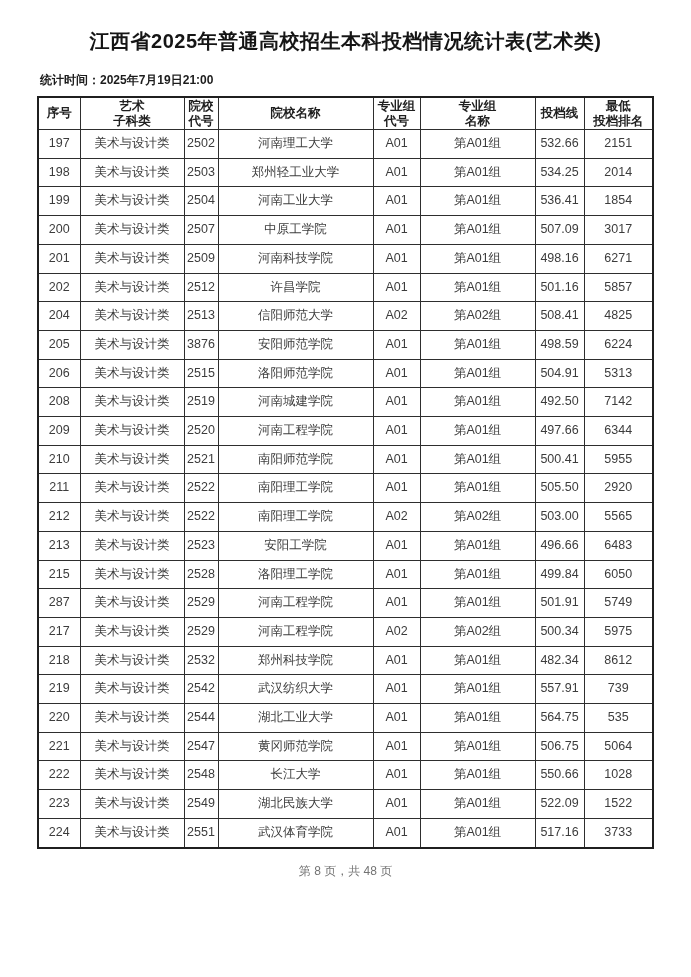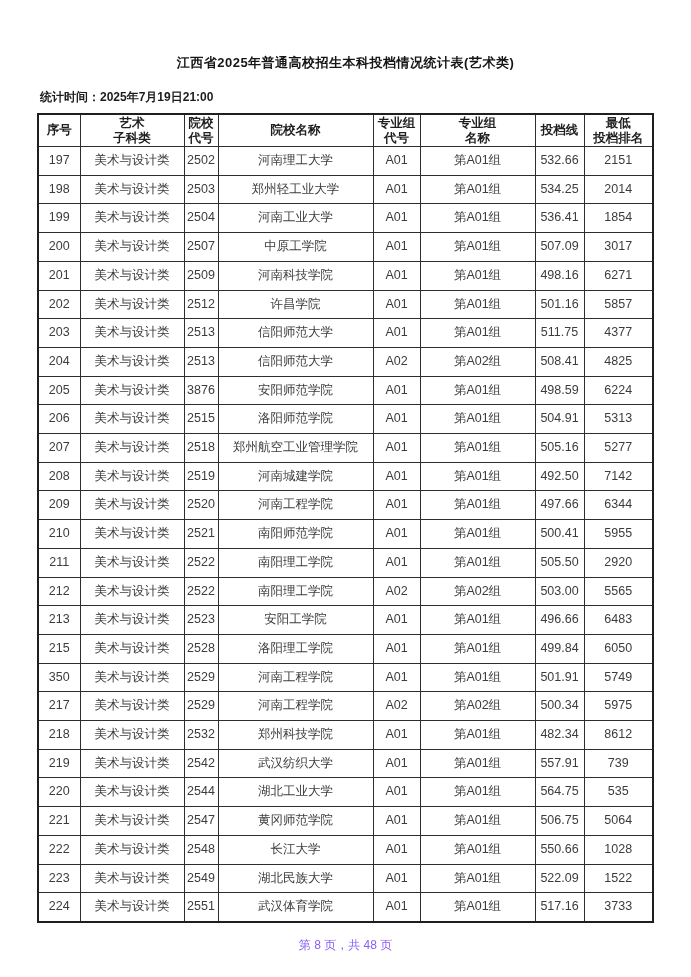--- a/index.html
+++ b/index.html
@@ -14,24 +14,24 @@
     color: #222;
     overflow: hidden;
   }
   .page {
     width: 691px;
     height: 977px;
     background: #ffffff;
     box-sizing: border-box;
   }
   .title {
-    margin: 6px;
-    padding-top: 48px;
+    margin: 0;
+    padding-top: 28px;
     text-align: center;
-    font-size: 13px;
+    font-size: 20px;
     font-weight: bold;
     color: #151515;
     letter-spacing: 0.5px;
   }
   .stat-line {
     margin: 17px 0 0 40px;
     font-size: 12px;
     font-weight: bold;
     color: #1c1c1c;
   }
@@ -67,21 +67,21 @@
   }
   td.c-cat, td.c-name, td.c-gname {
     text-align: left;
     padding-left: 6px;
     color: #7d7d7d;
   }
   .footer {
     margin-top: 14px;
     text-align: center;
     font-size: 12px;
-    color: #8b5cf6;
+    color: #737373;
   }
 </style>
 </head>
 <body>
 
 <div class="page">
 
   <h1 class="title">江西省2025年普通高校招生本科投档情况统计表(艺术类)</h1>
 
   <div class="stat-line">统计时间：2025年7月19日21:00</div>
@@ -169,30 +169,20 @@
           <td class="c-seq">202</td>
           <td class="c-cat">美术与设计类</td>
           <td class="c-code">2512</td>
           <td class="c-name">许昌学院</td>
           <td class="c-gcode">A01</td>
           <td class="c-gname">第A01组</td>
           <td class="c-score">501.16</td>
           <td class="c-rank">5857</td>
         </tr>
         <tr>
-          <td class="c-seq">203</td>
-          <td class="c-cat">美术与设计类</td>
-          <td class="c-code">2513</td>
-          <td class="c-name">信阳师范大学</td>
-          <td class="c-gcode">A01</td>
-          <td class="c-gname">第A01组</td>
-          <td class="c-score">511.75</td>
-          <td class="c-rank">4377</td>
-        </tr>
-        <tr>
           <td class="c-seq">204</td>
           <td class="c-cat">美术与设计类</td>
           <td class="c-code">2513</td>
           <td class="c-name">信阳师范大学</td>
           <td class="c-gcode">A02</td>
           <td class="c-gname">第A02组</td>
           <td class="c-score">508.41</td>
           <td class="c-rank">4825</td>
         </tr>
         <tr>
@@ -209,30 +199,20 @@
           <td class="c-seq">206</td>
           <td class="c-cat">美术与设计类</td>
           <td class="c-code">2515</td>
           <td class="c-name">洛阳师范学院</td>
           <td class="c-gcode">A01</td>
           <td class="c-gname">第A01组</td>
           <td class="c-score">504.91</td>
           <td class="c-rank">5313</td>
         </tr>
         <tr>
-          <td class="c-seq">207</td>
-          <td class="c-cat">美术与设计类</td>
-          <td class="c-code">2518</td>
-          <td class="c-name">郑州航空工业管理学院</td>
-          <td class="c-gcode">A01</td>
-          <td class="c-gname">第A01组</td>
-          <td class="c-score">505.16</td>
-          <td class="c-rank">5277</td>
-        </tr>
-        <tr>
           <td class="c-seq">208</td>
           <td class="c-cat">美术与设计类</td>
           <td class="c-code">2519</td>
           <td class="c-name">河南城建学院</td>
           <td class="c-gcode">A01</td>
           <td class="c-gname">第A01组</td>
           <td class="c-score">492.50</td>
           <td class="c-rank">7142</td>
         </tr>
         <tr>
@@ -289,21 +269,21 @@
           <td class="c-seq">215</td>
           <td class="c-cat">美术与设计类</td>
           <td class="c-code">2528</td>
           <td class="c-name">洛阳理工学院</td>
           <td class="c-gcode">A01</td>
           <td class="c-gname">第A01组</td>
           <td class="c-score">499.84</td>
           <td class="c-rank">6050</td>
         </tr>
         <tr>
-          <td class="c-seq">350</td>
+          <td class="c-seq">287</td>
           <td class="c-cat">美术与设计类</td>
           <td class="c-code">2529</td>
           <td class="c-name">河南工程学院</td>
           <td class="c-gcode">A01</td>
           <td class="c-gname">第A01组</td>
           <td class="c-score">501.91</td>
           <td class="c-rank">5749</td>
         </tr>
         <tr>
           <td class="c-seq">217</td>

